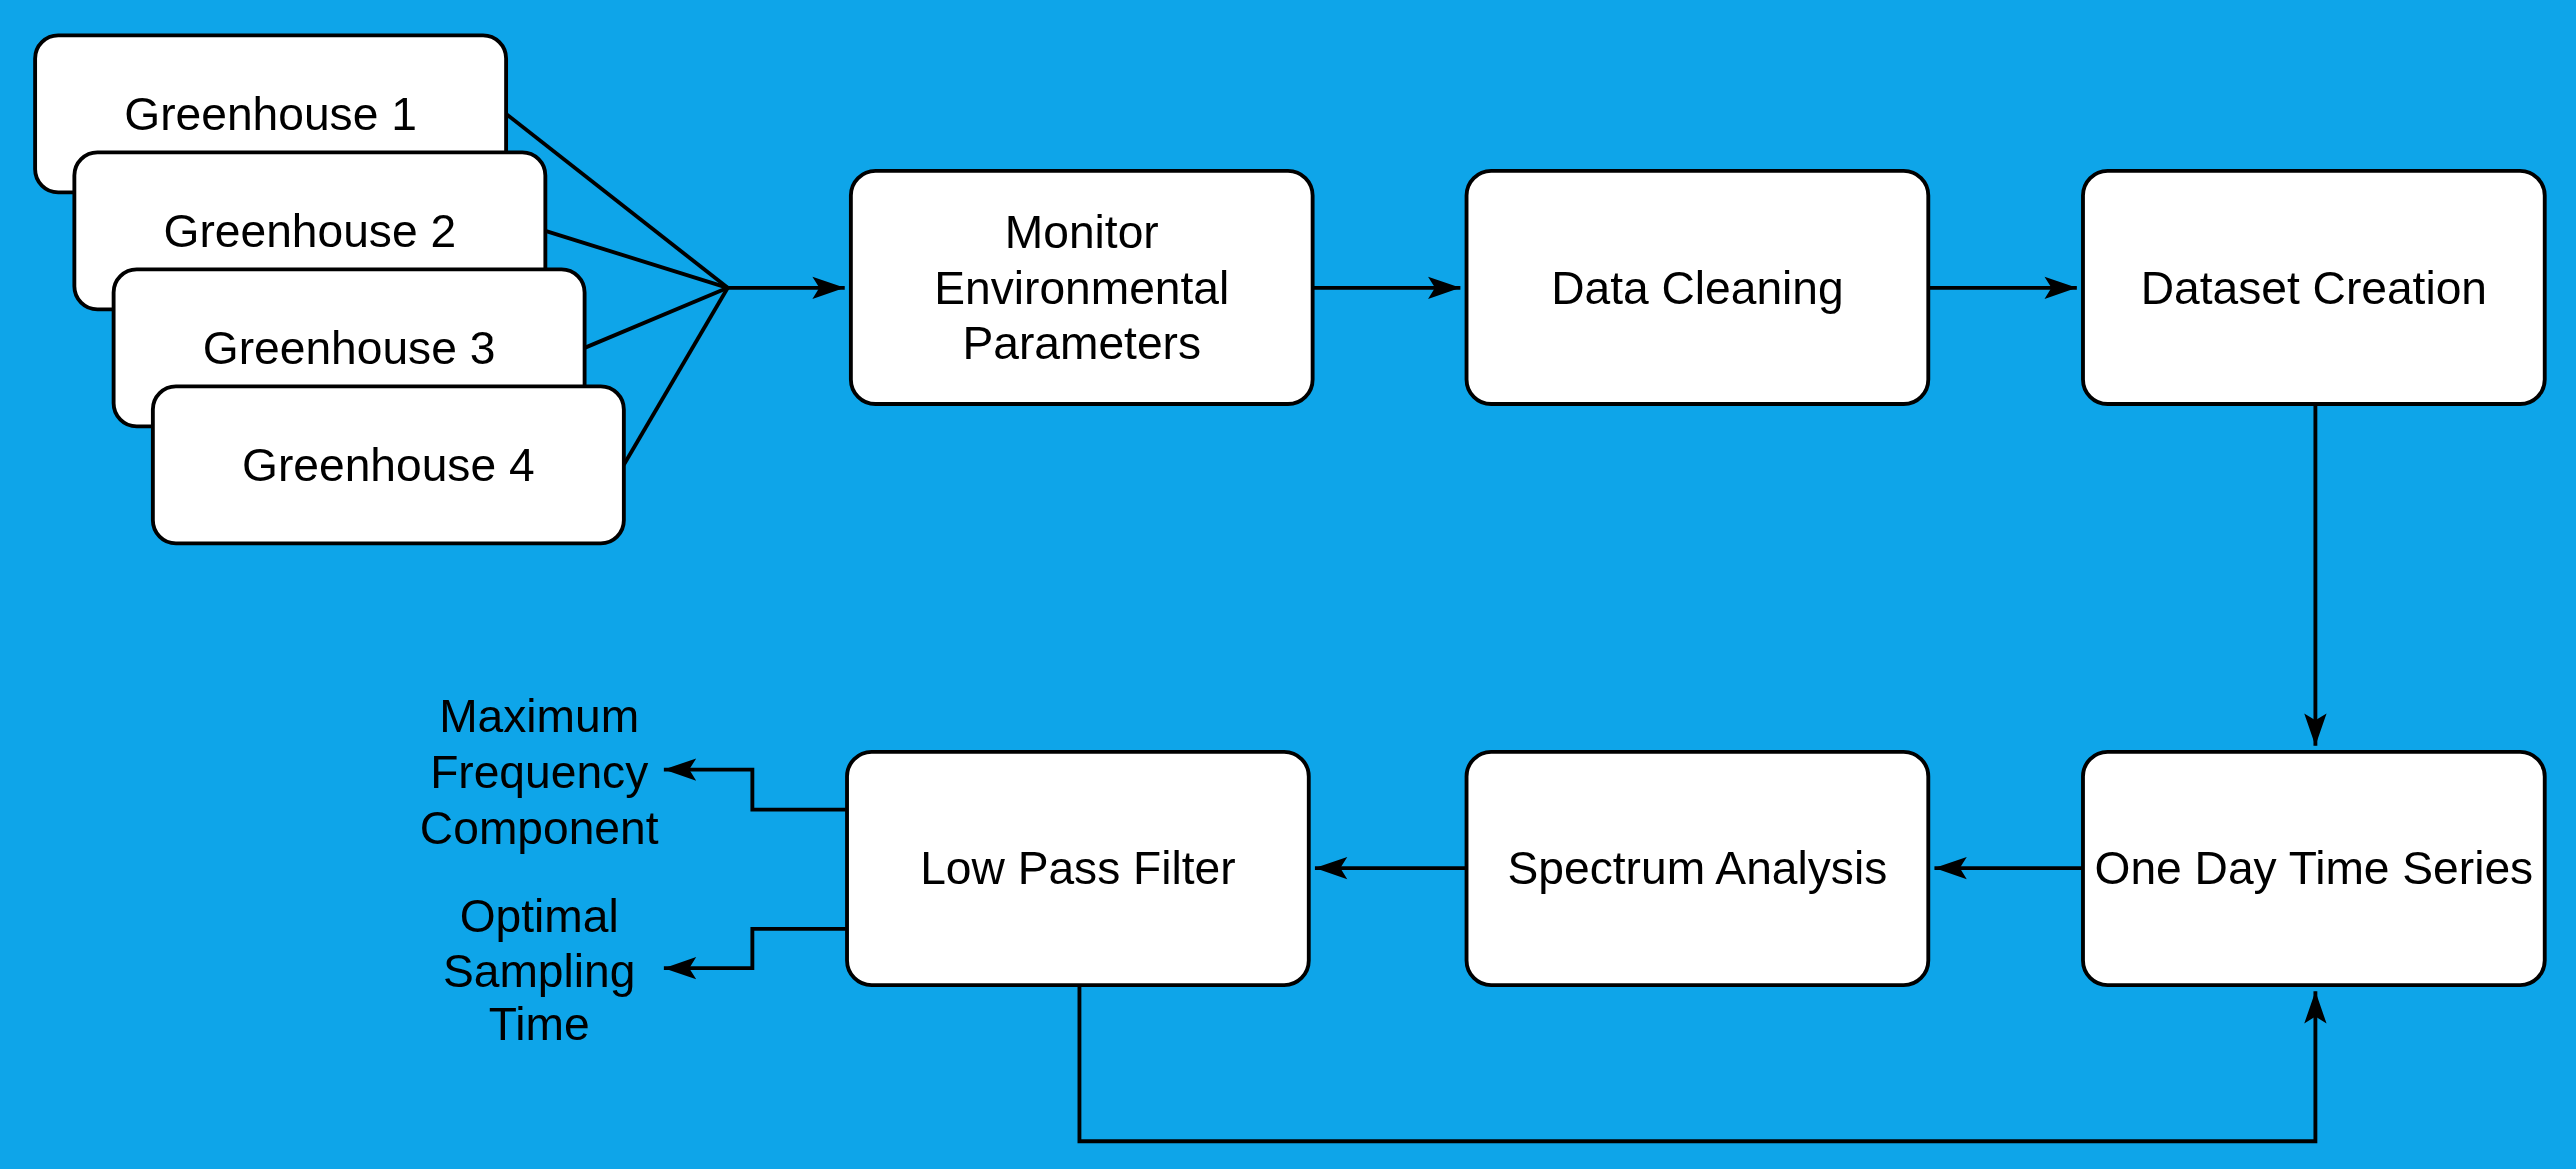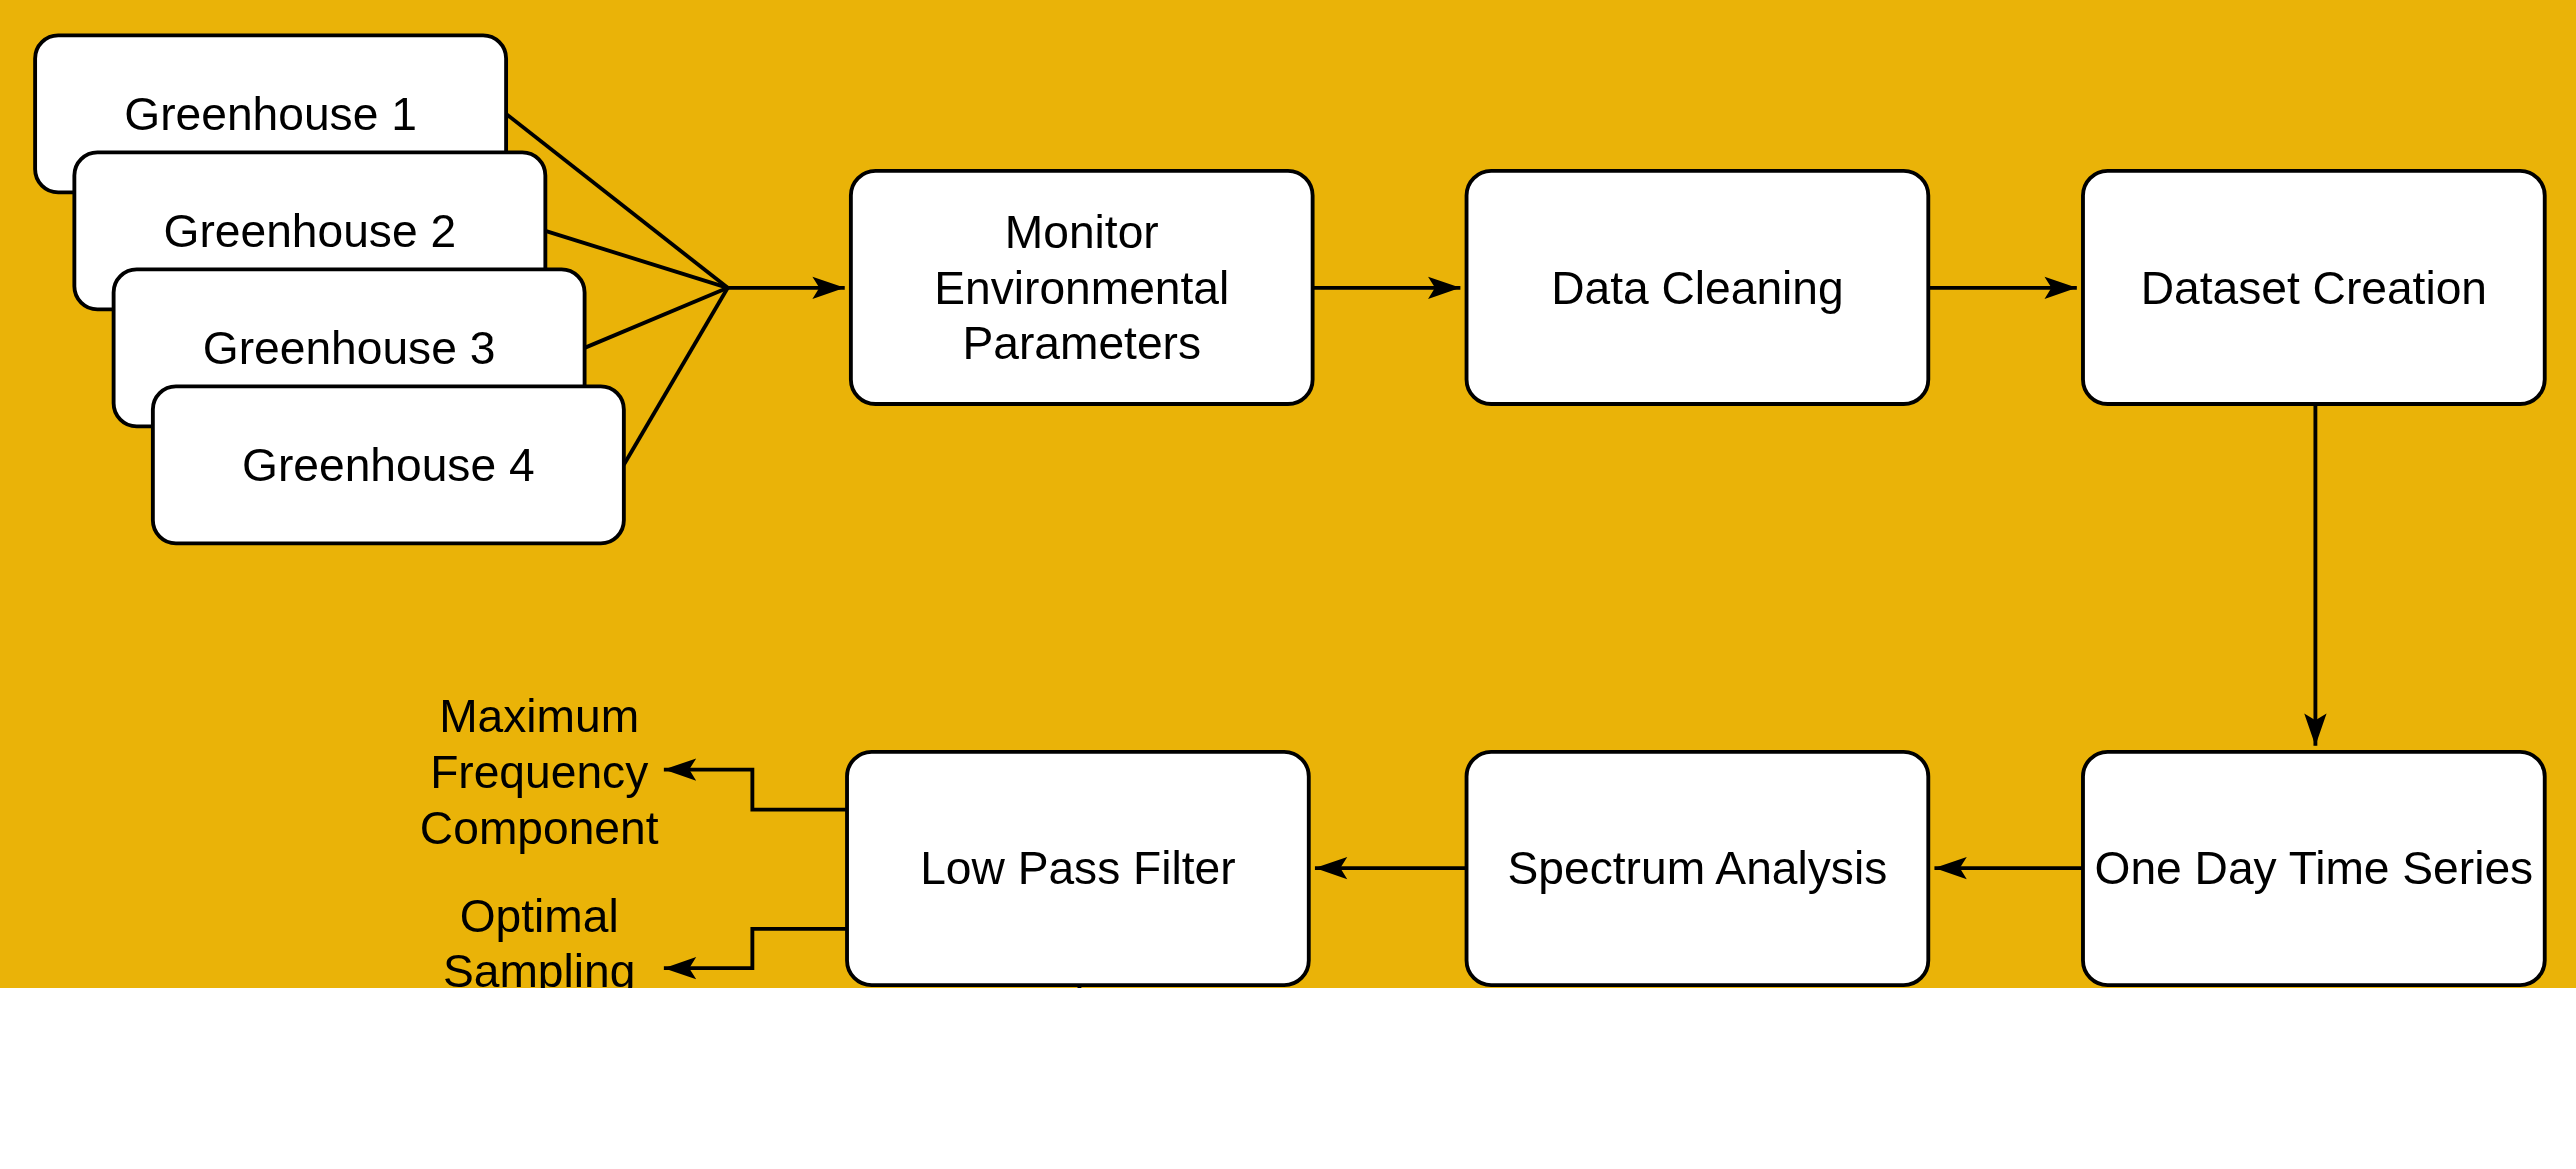--- a/index.html
+++ b/index.html
@@ -3,22 +3,22 @@
 <meta charset="utf-8">
 <style>
   html, body {
     margin: 0;
     padding: 0;
     background: #ffffff;
   }
   .stage {
     position: relative;
     width: 2576px;
-    height: 988px;
-    background: #eab308;
+    height: 1169px;
+    background: #0ea5e9;
     overflow: hidden;
   }
   svg {
     display: block;
   }
   .node-box {
     fill: #ffffff;
     stroke: #000000;
     stroke-width: 5;
   }

